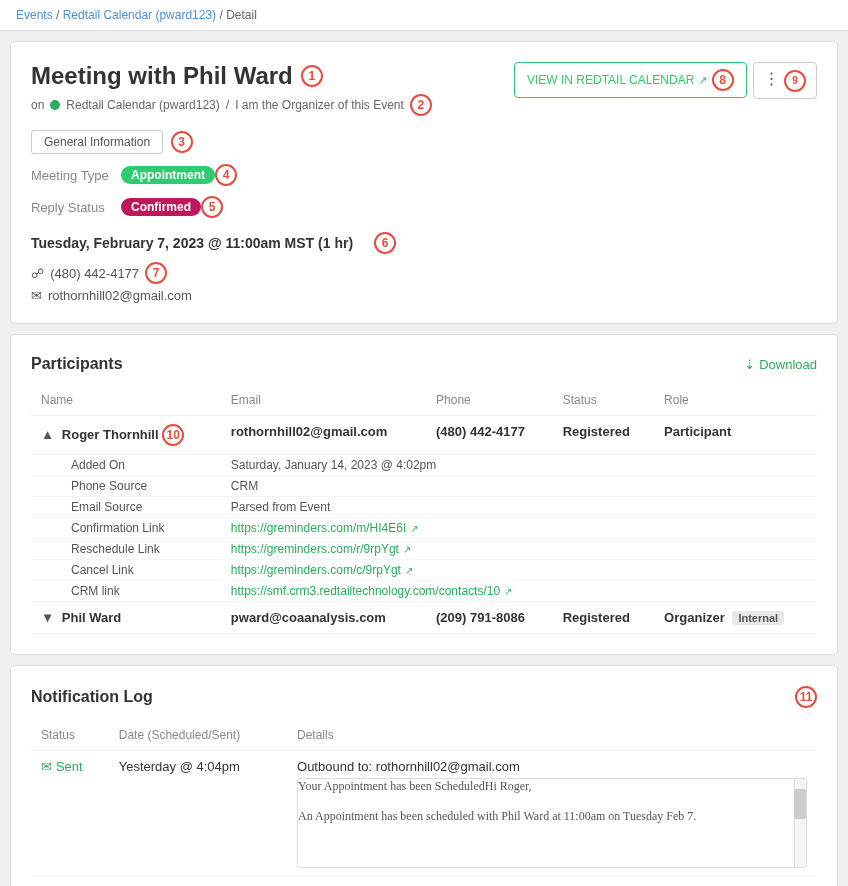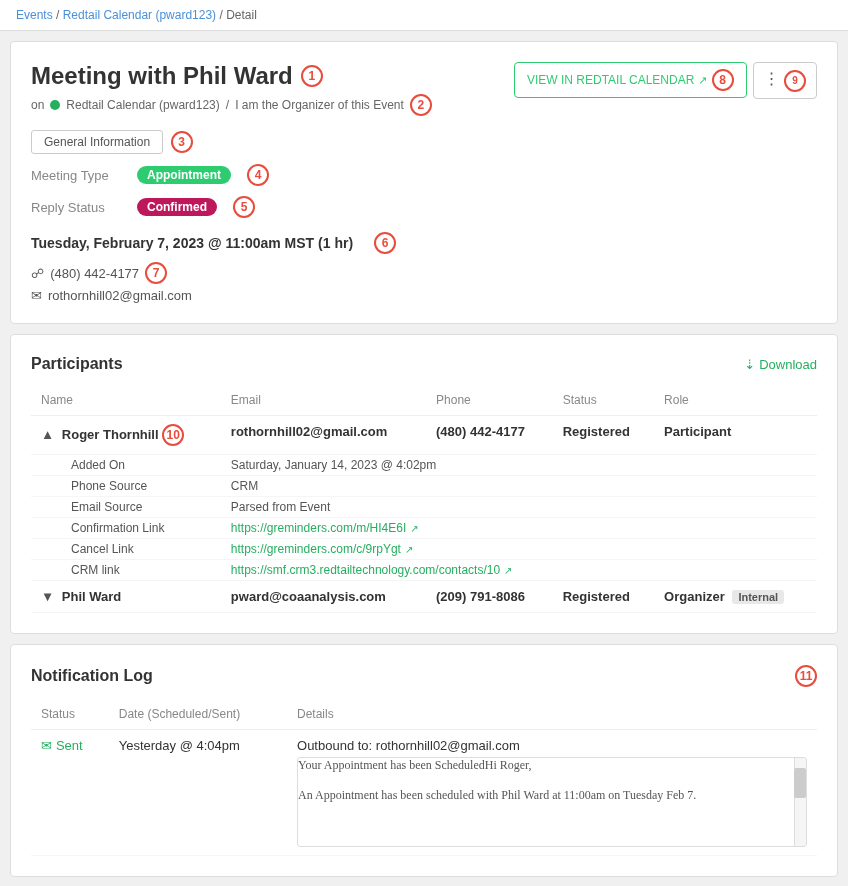--- a/index.html
+++ b/index.html
@@ -17,21 +17,21 @@
     .circle-num { display: inline-flex; align-items: center; justify-content: center; width: 22px; height: 22px; border-radius: 50%; border: 2px solid #e74c3c; color: #e74c3c; font-size: 12px; font-weight: bold; flex-shrink: 0; }
     .event-subtitle { font-size: 12px; color: #666; margin-top: 4px; display: flex; align-items: center; gap: 6px; }
     .dot-green { width: 10px; height: 10px; background: #27ae60; border-radius: 50%; display: inline-block; }
     .header-actions { display: flex; gap: 6px; align-items: flex-start; }
     .btn-calendar { border: 1px solid #2ecc71; color: #2ecc71; background: #fff; padding: 6px 12px; border-radius: 4px; font-size: 12px; cursor: pointer; white-space: nowrap; display: flex; align-items: center; gap: 4px; }
     .btn-more { border: 1px solid #ccc; background: #fff; padding: 6px 10px; border-radius: 4px; cursor: pointer; color: #555; font-size: 16px; }
     
     .tab-bar { margin-top: 14px; }
     .tab-btn { border: 1px solid #ccc; background: #fff; padding: 4px 12px; border-radius: 3px; font-size: 12px; cursor: pointer; color: #555; }
     
-    .field-row { margin-top: 10px; display: flex; align-items: center; gap: 16px; font-size: 13px; }
+    .field-row { margin-top: 10px; display: flex; align-items: center; gap: 0; font-size: 13px; }
     .field-label { color: #888; font-size: 13px; min-width: 90px; }
     .badge-appointment { background: #2ecc71; color: #fff; padding: 2px 10px; border-radius: 10px; font-size: 12px; font-weight: bold; }
     .badge-confirmed { background: #be185d; color: #fff; padding: 2px 10px; border-radius: 10px; font-size: 12px; font-weight: bold; }
     
     .event-datetime { margin-top: 14px; font-size: 14px; font-weight: bold; color: #333; display: flex; align-items: center; gap: 21px; }
     .contact-info { margin-top: 8px; font-size: 13px; color: #555; }
     .contact-info div { display: flex; align-items: center; gap: 6px; margin-top: 4px; }
     
     
     .section-header { display: flex; align-items: center; justify-content: space-between; margin-bottom: 12px; }
@@ -184,20 +184,29 @@
       <tr class="detail-row">
         <td class="detail-label">Confirmation Link</td>
         <td colspan="4">
           <a href="#" class="link-green">
             https://greminders.com/m/HI4E6I
             <span class="external-icon">↗</span>
           </a>
         </td>
       </tr>
       <tr class="detail-row">
+        <td class="detail-label">Reschedule Link</td>
+        <td colspan="4">
+          <a href="#" class="link-green">
+            https://greminders.com/r/9rpYgt
+            <span class="external-icon">↗</span>
+          </a>
+        </td>
+      </tr>
+      <tr class="detail-row">
         <td class="detail-label">Cancel Link</td>
         <td colspan="4">
           <a href="#" class="link-green">
             https://greminders.com/c/9rpYgt
             <span class="external-icon">↗</span>
           </a>
         </td>
       </tr>
       <tr class="detail-row">
         <td class="detail-label">CRM link</td>

